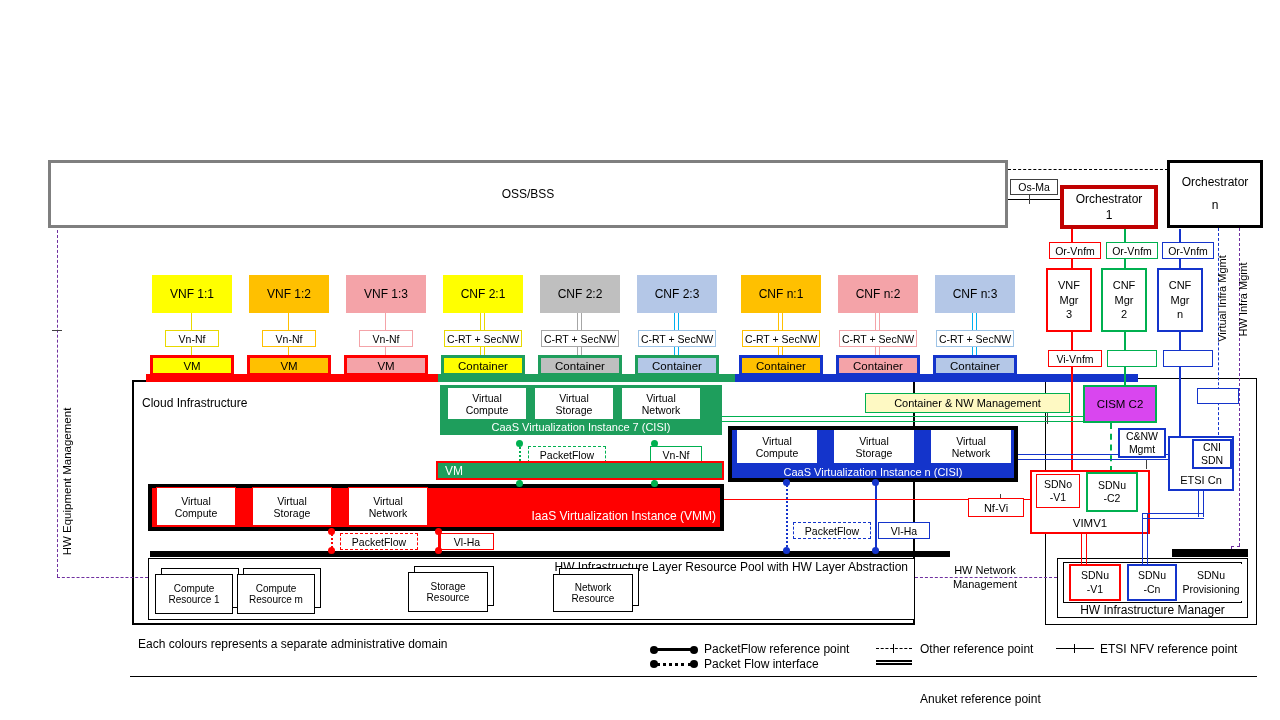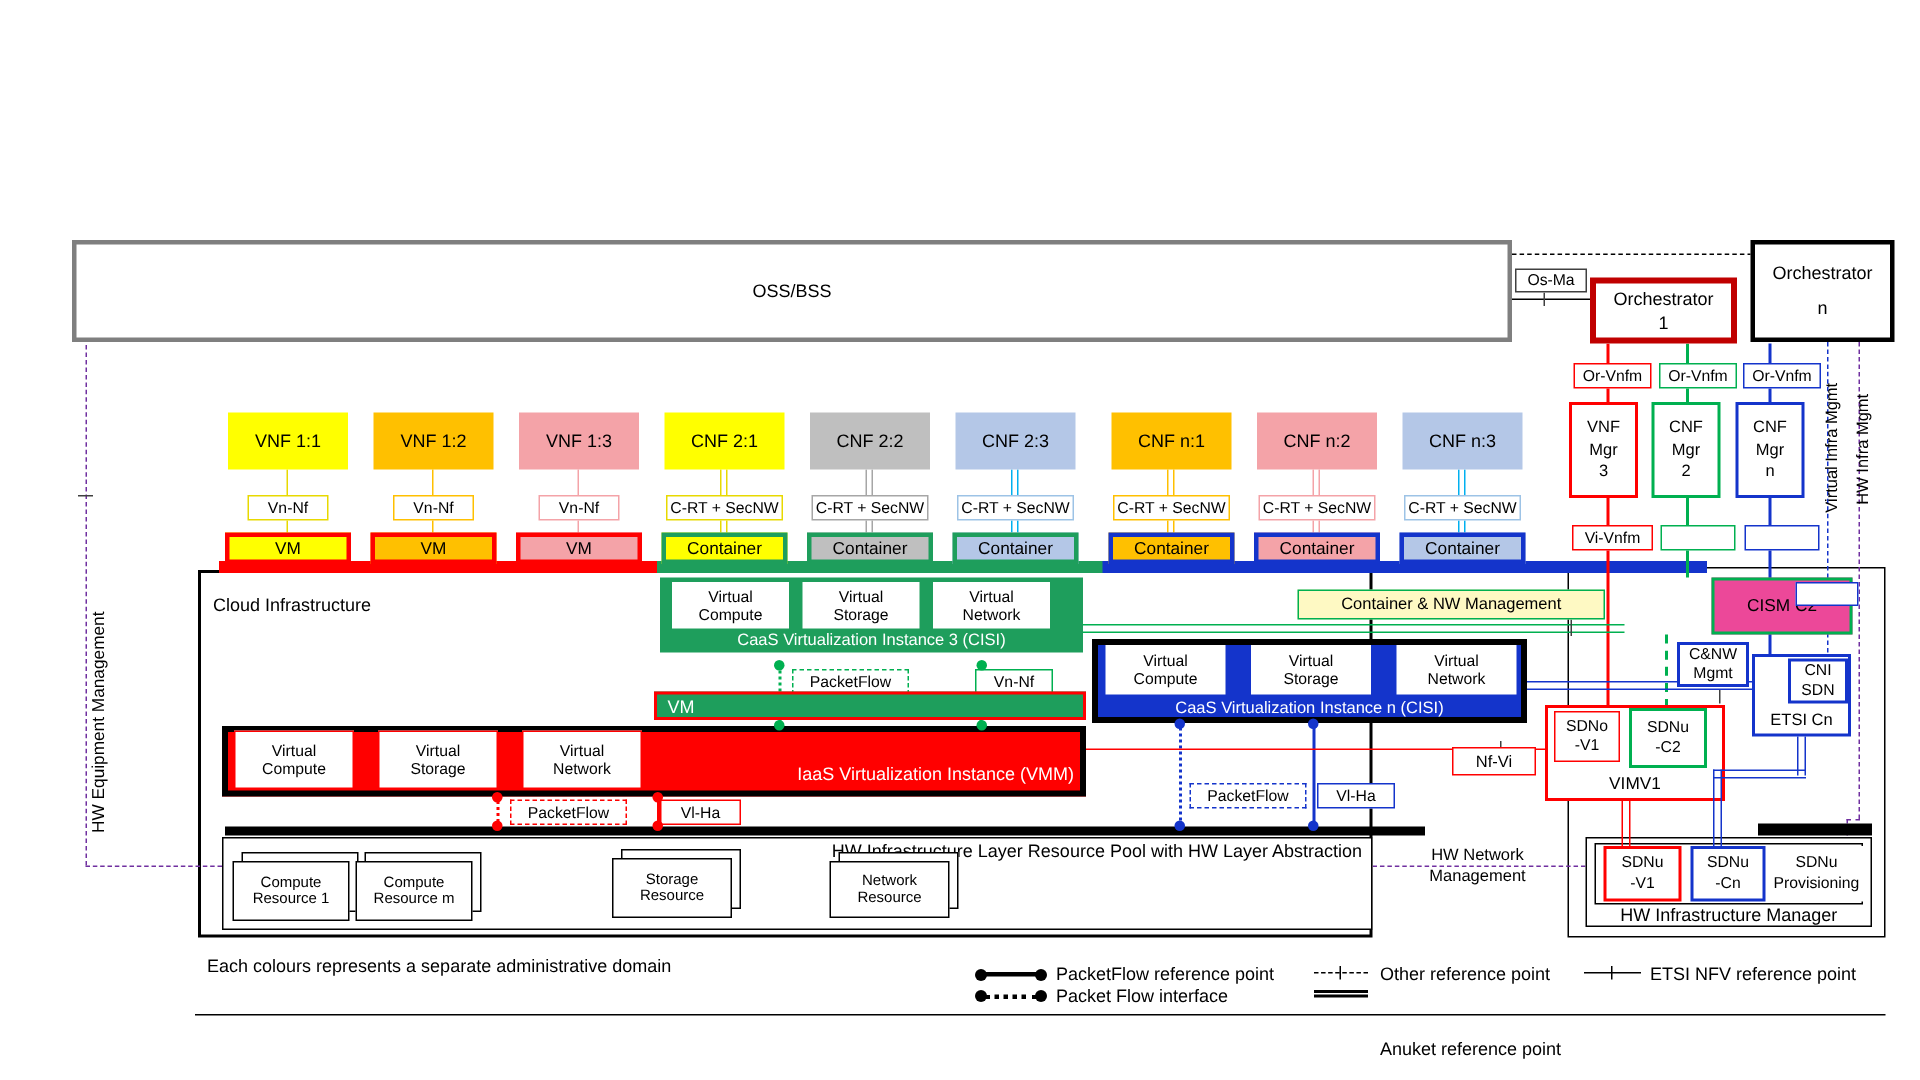--- a/index.html
+++ b/index.html
@@ -193,21 +193,21 @@
 <div class="a f12" style="left:142px;top:396px;width:220px;height:16px"><span>Cloud  Infrastructure</span></div>
 
 <div class="a" style="left:440px;top:385px;width:282px;height:50px;background:#1E9E5C"></div>
 <div class="a c f105 pre" style="left:448px;top:388px;width:78px;height:31px;background:#fff"><span class="pre">Virtual
 Compute</span></div>
 <div class="a c f105 pre" style="left:535px;top:388px;width:78px;height:31px;background:#fff"><span class="pre">Virtual
 Storage</span></div>
 <div class="a c f105 pre" style="left:622px;top:388px;width:78px;height:31px;background:#fff"><span class="pre">Virtual
 Network</span></div>
 <div class="a c f11 wt" style="left:440px;top:419px;width:282px;height:15px">
-    <span>CaaS Virtualization Instance 3 (CISI)</span>
+    <span>CaaS Virtualization Instance 7 (CISI)</span>
   </div>
 <div class="a c f105" style="left:528px;top:446px;width:78px;height:17px;border:1.3px dashed #00B050;background:#fff">
     <span>PacketFlow</span>
   </div>
 <div class="a c f105" style="left:650px;top:446px;width:52px;height:17px;border:1.3px solid #00B050;background:#fff">
     <span>Vn-Nf</span>
   </div>
 
 <div class="a f12 wt" style="left:436px;top:461px;width:288px;height:19px;background:#1E9E5C;border:2.5px solid #FF0000;display:flex;align-items:center;padding-left:7px">
     <span>VM</span>
@@ -260,21 +260,21 @@
 <div class="a" style="left:559px;top:568px;width:80px;height:38px;border:1.2px solid #000;background:#fff"></div>
 <div class="a c f10 pre" style="left:553px;top:574px;width:80px;height:38px;border:1.2px solid #000;background:#fff"><span class="pre">Network
 Resource</span></div>
 
 <div class="a c f11 pre" style="left:928px;top:562px;width:114px;height:30px;line-height:14px"><span class="pre">HW Network
 Management</span></div>
 
 <div class="a c f11" style="left:865px;top:393px;width:205px;height:20px;border:1.5px solid #00B050;background:#fef9c3">
     <span>Container &amp; NW  Management</span>
   </div>
-<div class="a c f115" style="left:1141px;top:385px;width:94px;height:38px;border:2px solid #00B050;background:#ec4899">
+<div class="a c f115" style="left:1083px;top:385px;width:74px;height:38px;border:2px solid #00B050;background:#d946ef">
     <span>CISM C2</span>
   </div>
 <div class="a" style="left:1197px;top:388px;width:42px;height:16px;border:1.5px solid #1434CB;background:#fff"></div>
 <div class="a c f105 pre" style="left:1118px;top:428px;width:48px;height:30px;border:2px solid #1434CB;background:#fff;line-height:1.25"><span class="pre">C&amp;NW
 Mgmt</span></div>
 <div class="a bot f11" style="left:1168px;top:436px;width:66px;height:55px;border:2px solid #1434CB;background:#fff;padding-bottom:3px">
     <span>ETSI Cn</span>
   </div>
 <div class="a c f105 pre" style="left:1192px;top:439px;width:40px;height:30px;border:2px solid #1434CB;background:#fff;line-height:1.25"><span class="pre">CNI
 SDN</span></div>

